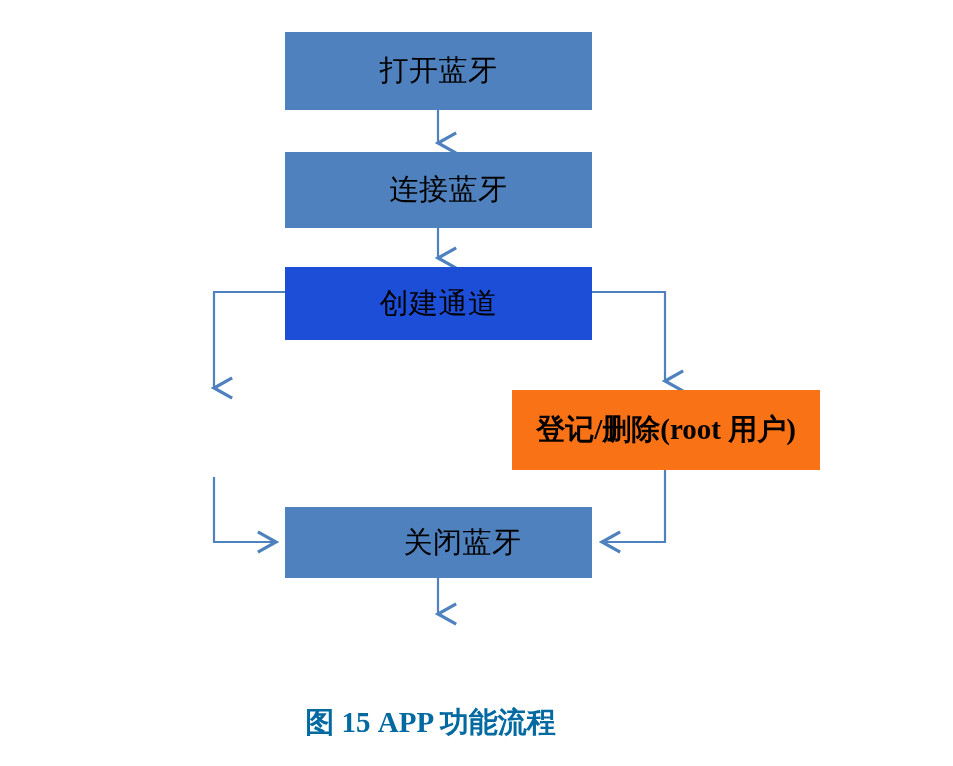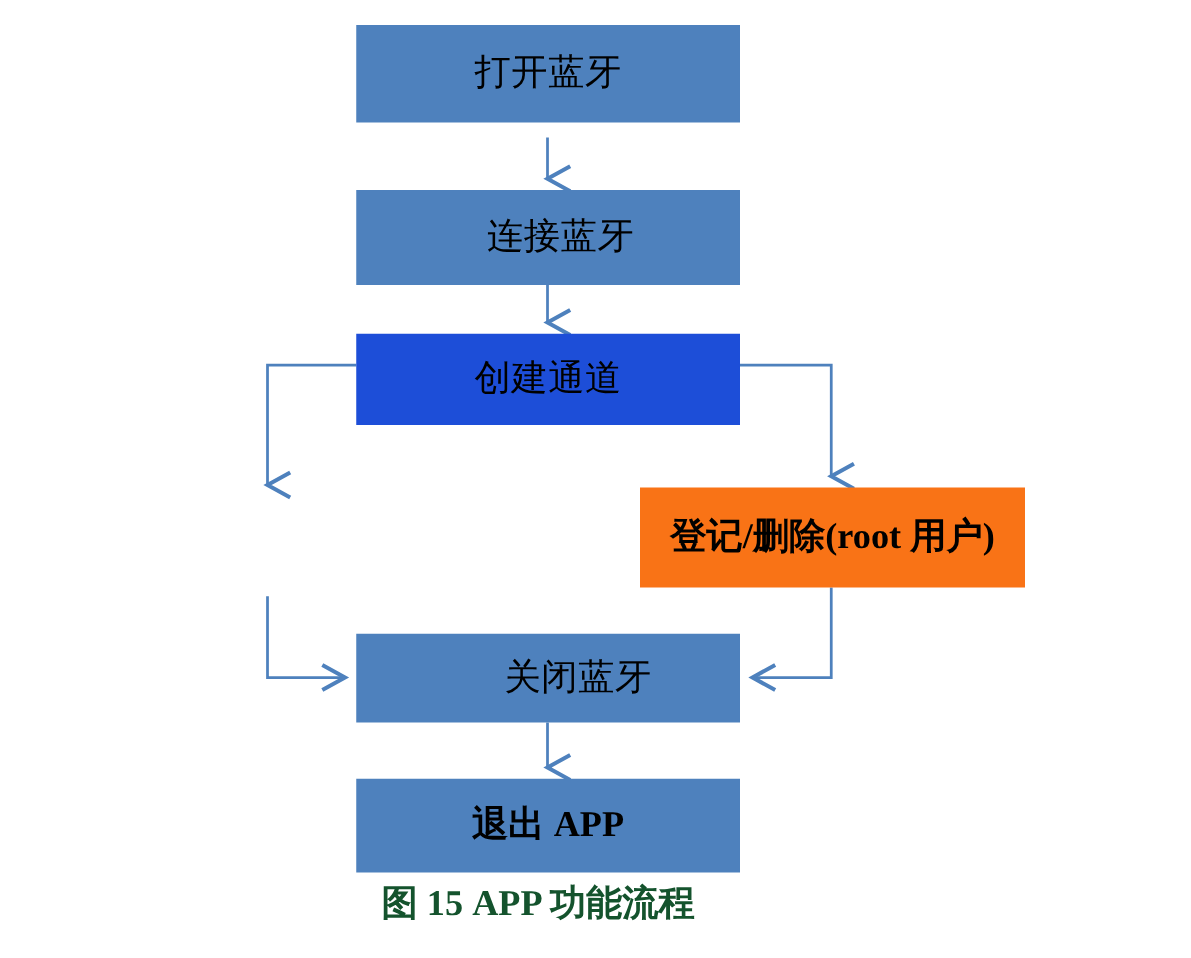--- a/index.html
+++ b/index.html
@@ -56,21 +56,21 @@
   }
   .caption {
     position: absolute;
     left: 0;
     top: 703px;
     width: 861px;
     text-align: center;
     font-family: "Liberation Serif", "DejaVu Serif", serif;
     font-weight: 700;
     font-size: 29px;
-    color: #14532d;
+    color: #0369a1;
     z-index: 2;
   }
 </style>
 </head>
 <body>
 
 <div id="canvas">
 
   <svg id="flow-svg" viewBox="0 0 953 766" xmlns="http://www.w3.org/2000/svg">
     <defs>
@@ -93,40 +93,37 @@
 
     <path d="M 592 292 L 665 292 L 665 381" fill="none" stroke="#4E81BD" stroke-width="2.2" marker-end="url(#arrow-down)"></path>
 
     <path d="M 214 477 L 214 542 L 276 542" fill="none" stroke="#4E81BD" stroke-width="2.2" marker-end="url(#arrow-right)"></path>
 
     <path d="M 665 470 L 665 542 L 602 542" fill="none" stroke="#4E81BD" stroke-width="2.2" marker-end="url(#arrow-left)"></path>
 
     <path d="M 438 578 L 438 614" fill="none" stroke="#4E81BD" stroke-width="2.2" marker-end="url(#arrow-down)"></path>
   </svg>
 
-  <div class="node" style="left:285px; top:20px; width:307px; height:78px; background:#4E81BD;">
+  <div class="node" style="left:285px; top:32px; width:307px; height:78px; background:#4E81BD;">
     <span class="node-label label-plain">打开蓝牙</span>
   </div>
 
   <div class="node" style="left:285px; top:152px; width:307px; height:76px; background:#4E81BD;padding-left:20px;">
     <span class="node-label label-plain">连接蓝牙</span>
   </div>
 
   <div class="node" style="left:285px; top:267px; width:307px; height:73px; background:#1d4ed8;">
     <span class="node-label label-plain">创建通道</span>
   </div>
 
 
   <div class="node" style="left:512px; top:390px; width:308px; height:80px; background:#f97316;">
     <span class="node-label label-bold">登记/删除(root 用户)</span>
   </div>
 
   <div class="node" style="left:285px; top:507px; width:307px; height:71px; background:#4E81BD;padding-left:48px;">
     <span class="node-label label-plain">关闭蓝牙</span>
   </div>
 
-  <div class="node" style="left:285px; top:623px; width:307px; height:75px; background:#4E81BD;">
-    <span class="node-label label-bold">退出 APP</span>
-  </div>
 
   <div class="caption">图  15 APP 功能流程</div>
 
 </div>
 
 </body></html>

